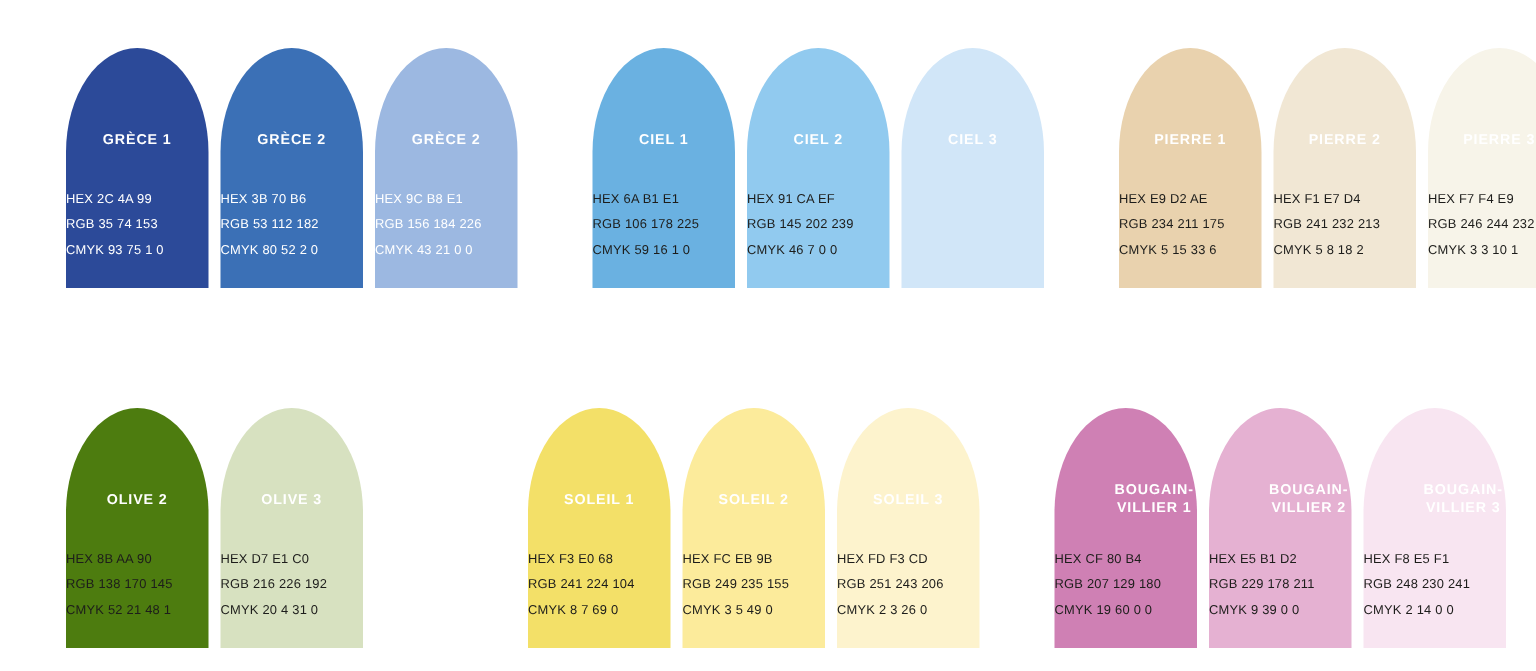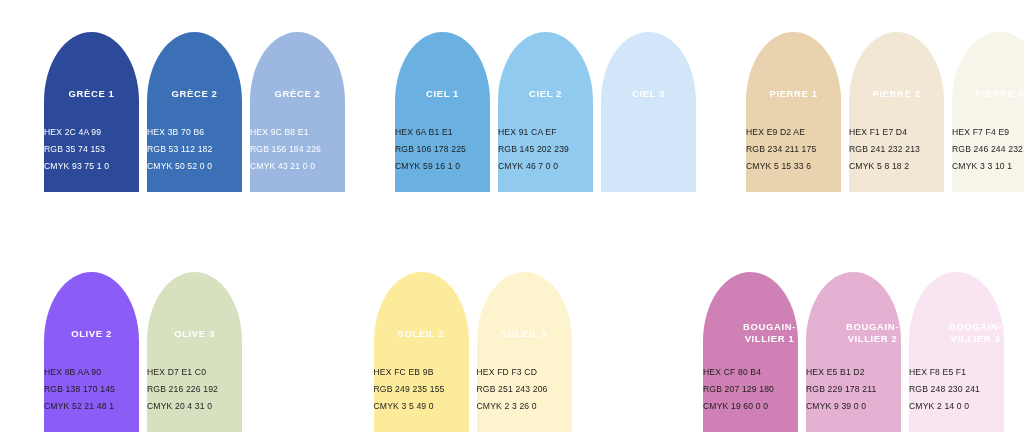--- a/index.html
+++ b/index.html
@@ -97,21 +97,21 @@
             <span class="spec-line">HEX 2C 4A 99</span>
             <span class="spec-line">RGB 35 74 153</span>
             <span class="spec-line">CMYK 93 75 1 0</span>
           </div>
         </div>
         <div class="swatch-card" style="background: rgb(59, 112, 182);">
           <div class="swatch-title">GRÈCE 2</div>
           <div class="swatch-specs on-dark">
             <span class="spec-line">HEX 3B 70 B6</span>
             <span class="spec-line">RGB 53 112 182</span>
-            <span class="spec-line">CMYK 50 52 0 0</span>
+            <span class="spec-line">CMYK 80 52 2 0</span>
           </div>
         </div>
         <div class="swatch-card" style="background: rgb(156, 184, 225);">
           <div class="swatch-title">GRÈCE 2</div>
           <div class="swatch-specs on-dark">
             <span class="spec-line">HEX 9C B8 E1</span>
             <span class="spec-line">RGB 156 184 226</span>
             <span class="spec-line">CMYK 43 21 0 0</span>
           </div>
         </div>
@@ -159,38 +159,46 @@
           <div class="swatch-specs">
             <span class="spec-line">HEX F7 F4 E9</span>
             <span class="spec-line">RGB 246 244 232</span>
             <span class="spec-line">CMYK 3 3 10 1</span>
           </div>
         </div>
       </div>
     </div>
   <div class="palette-row row-bottom">
       <div class="palette-group">
-        <div class="swatch-card" style="background: #8b5cf6;">
+        <div class="swatch-card" style="background: #4d7c0f;">
           <div class="swatch-title">OLIVE 2</div>
           <div class="swatch-specs">
             <span class="spec-line">HEX 8B AA 90</span>
             <span class="spec-line">RGB 138 170 145</span>
             <span class="spec-line">CMYK 52 21 48 1</span>
           </div>
         </div>
         <div class="swatch-card" style="background: rgb(215, 225, 192);">
           <div class="swatch-title">OLIVE 3</div>
           <div class="swatch-specs">
             <span class="spec-line">HEX D7 E1 C0</span>
             <span class="spec-line">RGB 216 226 192</span>
             <span class="spec-line">CMYK 20 4 31 0</span>
           </div>
         </div>
       </div>
       <div class="palette-group">
+        <div class="swatch-card" style="background: rgb(243, 224, 104);">
+          <div class="swatch-title">SOLEIL 1</div>
+          <div class="swatch-specs">
+            <span class="spec-line">HEX F3 E0 68</span>
+            <span class="spec-line">RGB 241 224 104</span>
+            <span class="spec-line">CMYK 8 7 69 0</span>
+          </div>
+        </div>
         <div class="swatch-card" style="background: rgb(252, 235, 155);">
           <div class="swatch-title">SOLEIL 2</div>
           <div class="swatch-specs">
             <span class="spec-line">HEX FC EB 9B</span>
             <span class="spec-line">RGB 249 235 155</span>
             <span class="spec-line">CMYK 3 5 49 0</span>
           </div>
         </div>
         <div class="swatch-card" style="background: rgb(253, 243, 205);">
           <div class="swatch-title">SOLEIL 3</div>

